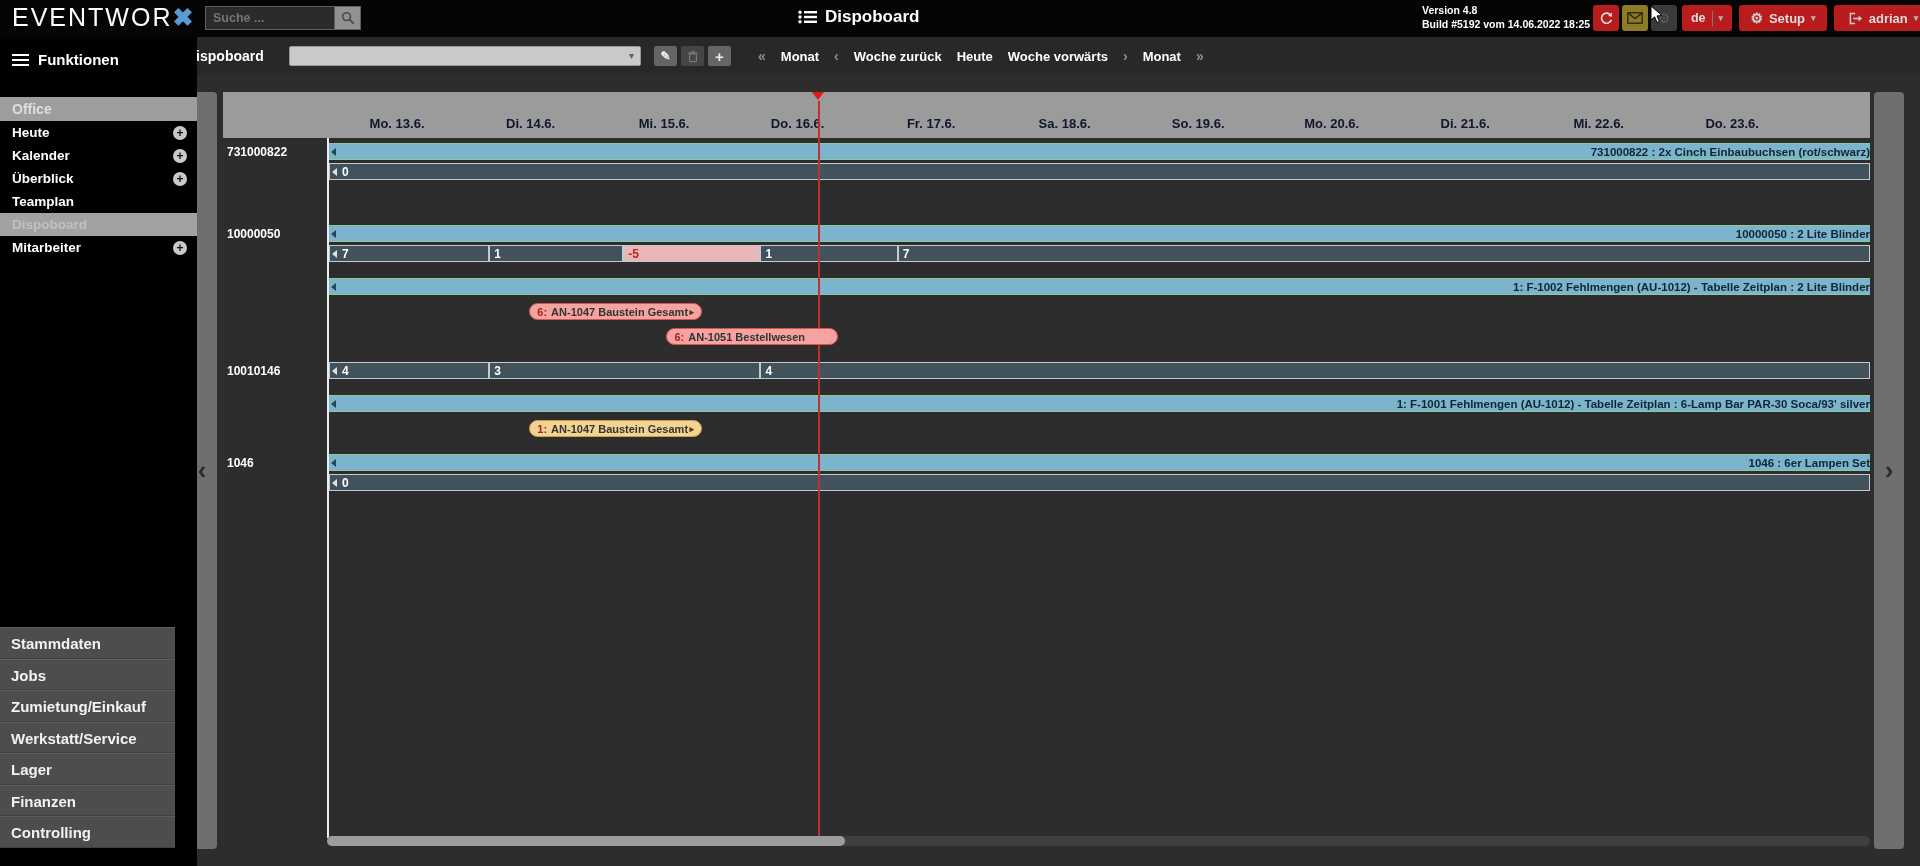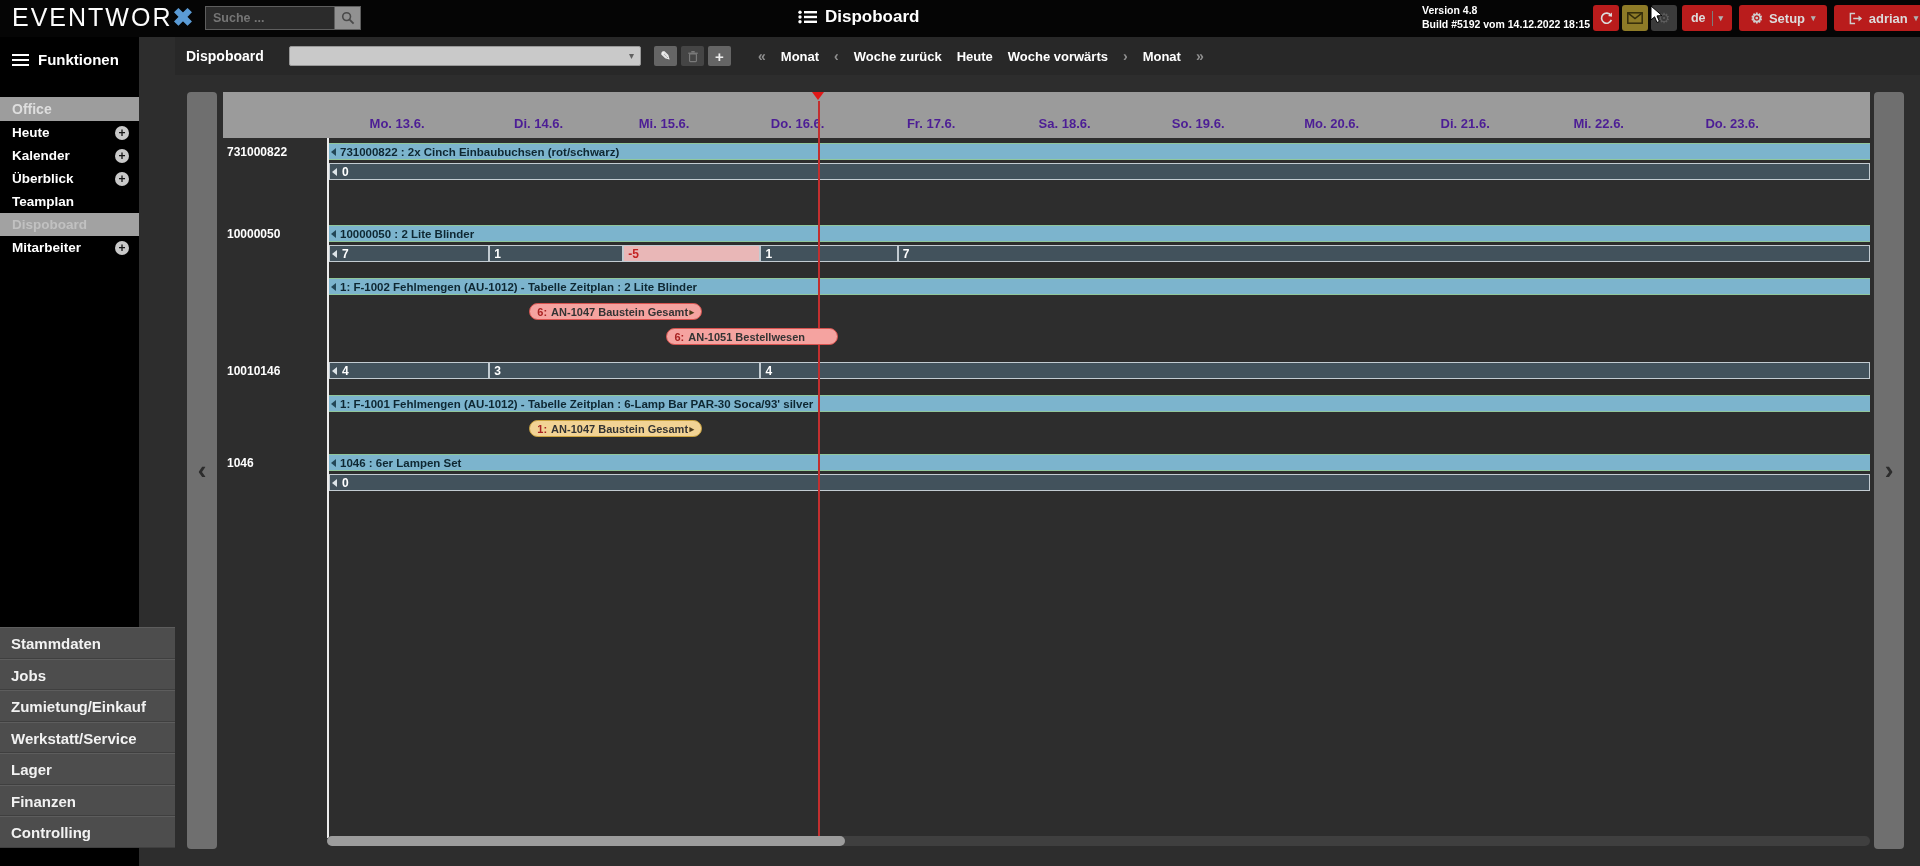--- a/index.html
+++ b/index.html
@@ -22,21 +22,21 @@
   #btnRefresh{left:1593px;width:26px;}
   #btnMail{left:1622px;width:26px;background:#8e7b27;}
   #btnDim{left:1651px;width:26px;background:#3b3b3b;color:#5d5d5d;font-size:14px;}
   #btnLang{left:1682px;width:50px;gap:6px;font-size:12.5px;font-weight:bold;}
   #btnSetup{left:1739px;width:88px;gap:6px;font-size:13px;font-weight:bold;}
   #btnUser{left:1834px;width:99px;gap:6px;font-size:13px;font-weight:bold;}
   .vsep{width:1px;height:15px;background:#7c7c7c;}
   .chev{font-size:9px;color:#b2b2b2;line-height:9px;}
   .gearglyph{font-size:14px;line-height:14px;color:#cfcfcf;}
   
-  .sidebar{position:absolute;left:0;top:37px;width:139px;height:829px;background:#000;z-index:10;}
+  .sidebar{position:absolute;left:0;top:37px;width:197px;height:829px;background:#000;z-index:10;}
   .sb-funcs{display:flex;align-items:center;gap:9px;padding:14px 12px;color:#fff;font-size:15px;font-weight:bold;}
   .burger{width:17px;height:12px;background:repeating-linear-gradient(to bottom,#fff 0 2px,transparent 2px 5px);}
   .sb-section{margin-top:15px;height:24px;line-height:24px;background:#9d9d9d;color:#dedede;
        font-size:14px;font-weight:bold;padding-left:12px;}
   .side-item{height:23px;display:flex;align-items:center;padding:0 10px 0 12px;color:#fff;
        font-size:13.5px;font-weight:bold;}
   .side-item.selected{background:#a2a2a2;color:#c1c1c1;}
   .side-item .plus{margin-left:auto;width:14px;height:14px;border-radius:50%;background:#c9c9c9;
        color:#141414;font-size:12px;line-height:14px;text-align:center;font-weight:bold;}
   .sb-bottom{position:absolute;left:0;top:590px;width:175px;}
@@ -58,32 +58,32 @@
   .nav-chev{color:#8f8f8f;font-size:14px;}
   
   .strip{position:absolute;top:92px;width:30px;height:757px;background:#6f6f6f;border-radius:4px;
        display:flex;align-items:center;justify-content:center;color:#2c2c2c;font-size:26px;font-weight:bold;}
   #stripL{left:187px;} #stripR{left:1874px;}
   .calendar{position:absolute;left:223px;top:92px;width:1647px;height:757px;}
   .cal-header{position:absolute;top:0;left:0;right:0;height:46px;background:#9b9b9b;}
   .cal-month{position:absolute;top:4px;left:104px;right:0;text-align:center;color:#f2f2f2;
        font-size:13.5px;font-weight:bold;}
   .cal-days{position:absolute;top:24px;left:104px;right:0;height:18px;}
-  .day{position:absolute;transform:translateX(-50%);color:#4c1d95;font-size:13px;font-weight:bold;white-space:nowrap;}
+  .day{position:absolute;transform:translateX(-50%);color:#0f172a;font-size:13px;font-weight:bold;white-space:nowrap;}
   .cal-body{position:absolute;top:46px;left:0;right:0;bottom:0;}
   .vline{position:absolute;left:104px;top:0;width:2px;height:700px;background:#ececec;}
   .today-line{position:absolute;top:9px;width:2px;height:735px;background:#c22f2f;z-index:5;}
   .today-tri{position:absolute;top:0;width:0;height:0;z-index:6;
        border-left:6px solid transparent;border-right:6px solid transparent;border-top:8px solid #e01818;}
   #groups{position:absolute;left:106px;top:5px;right:0;}
   .group{position:relative;margin-bottom:17px;}
   .group.simple{margin-bottom:45px;}
   .g-label{position:absolute;left:-102px;top:2px;width:97px;color:#fff;font-size:12px;font-weight:bold;}
   .bar{height:15px;border-top:1px solid #90c79b;border-bottom:1px solid #90c79b;background:#7cb4cd;
-       display:flex;align-items:center;color:#0e2732;font-size:11.5px;font-weight:bold;white-space:nowrap;overflow:hidden;}
+       display:flex;align-items:center;color:#0e2732;font-size:11.5px;font-weight:bold;white-space:nowrap;overflow:hidden;justify-content:space-between;}
   .bar.title{margin-bottom:3px;}
   .bar.sub{margin-top:16px;}
   .tri{width:0;height:0;border-top:4px solid transparent;border-bottom:4px solid transparent;
        border-right:5px solid #234757;margin:0 4px 0 2px;flex:none;}
   .cellrow{position:relative;height:17px;}
   .cell{position:absolute;top:0;height:17px;box-sizing:border-box;background:#42525c;border:1px solid #c2cbd1;
        color:#fff;font-size:12px;font-weight:bold;display:flex;align-items:center;overflow:hidden;}
   .cell .tri{border-right-color:#dde4e8;}
   .cell.neg{background:#e9b7b7;color:#c42323;}
   .cell .val{padding-left:1px;}
@@ -121,21 +121,21 @@
       <circle cx="2" cy="7" r="1.7" fill="#fff"></circle>
         <rect x="6" y="5.8" width="13" height="2.4" fill="#fff"></rect>
       <circle cx="2" cy="11.8" r="1.7" fill="#fff"></circle>
         <rect x="6" y="10.6" width="13" height="2.4" fill="#fff"></rect>
     </svg>
     <span>Dispoboard</span>
   </div>
 
   <div class="version">
     <div>Version 4.8</div>
-    <div>Build #5192 vom 14.12.2022 18:15</div>
+    <div>Build #5192 vom 14.06.2022 18:25</div>
   </div>
 
   <div class="tbtn" id="btnRefresh">
     <svg width="15" height="15" viewBox="0 0 16 16">
       <path d="M13.2 9.5 A5.4 5.4 0 1 1 12.6 4.6" fill="none" stroke="#dcdcdc" stroke-width="1.8"></path>
       <path d="M13.8 1.6 L13.8 6 L9.6 5.2 Z" fill="#dcdcdc"></path>
     </svg>
   </div>
   <div class="tbtn" id="btnMail">
     <svg width="16" height="12" viewBox="0 0 16 12">
@@ -244,21 +244,21 @@
   <span>‹</span>
 </div>
 <div class="strip" id="stripR">
   <span>›</span>
 </div>
 
 <div class="calendar">
   <div class="cal-header">
     <div class="cal-days" id="calDays">
         <div class="day" style="left: 4.54%;">Mo. 13.6.</div>
-        <div class="day" style="left: 13.193%; margin-left: 8px;">Di. 14.6.</div>
+        <div class="day" style="left: 13.193%;">Di. 14.6.</div>
         <div class="day" style="left: 21.846%;">Mi. 15.6.</div>
         <div class="day" style="left: 30.499%;">Do. 16.6.</div>
         <div class="day" style="left: 39.152%;">Fr. 17.6.</div>
         <div class="day" style="left: 47.805%;">Sa. 18.6.</div>
         <div class="day" style="left: 56.458%;">So. 19.6.</div>
         <div class="day" style="left: 65.111%;">Mo. 20.6.</div>
         <div class="day" style="left: 73.764%;">Di. 21.6.</div>
         <div class="day" style="left: 82.417%;">Mi. 22.6.</div>
         <div class="day" style="left: 91.07%;">Do. 23.6.</div>
       </div>

